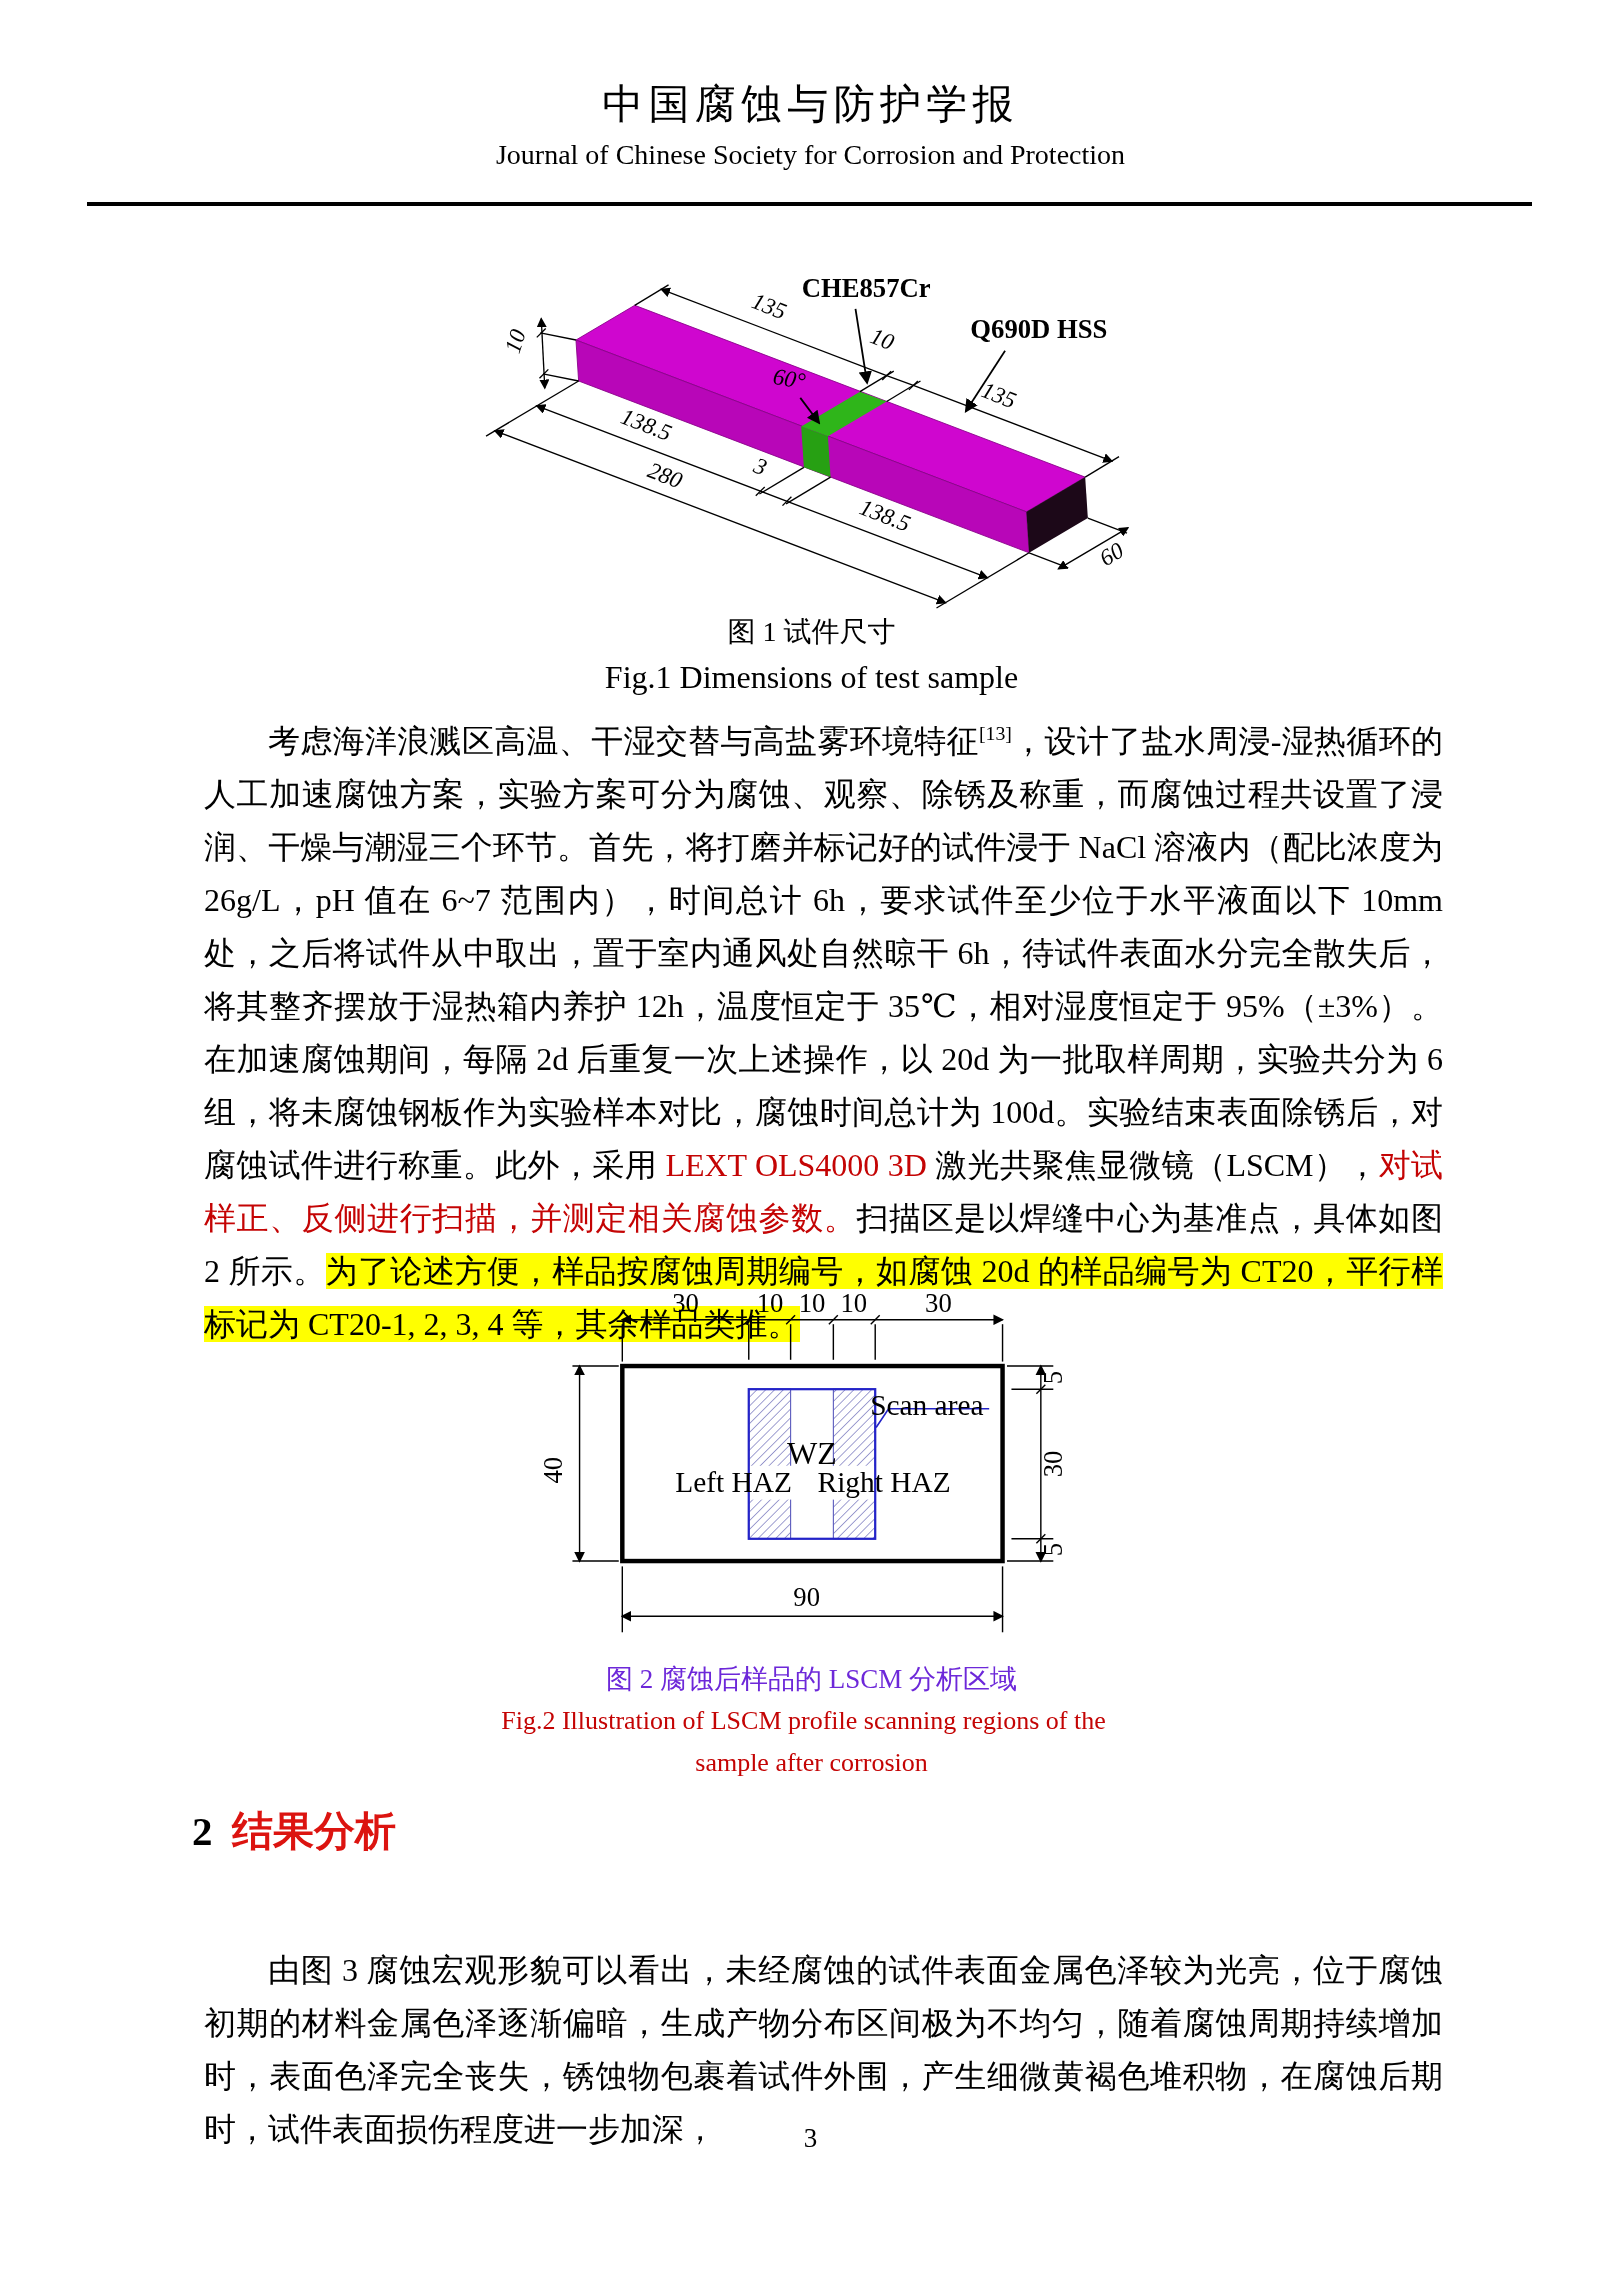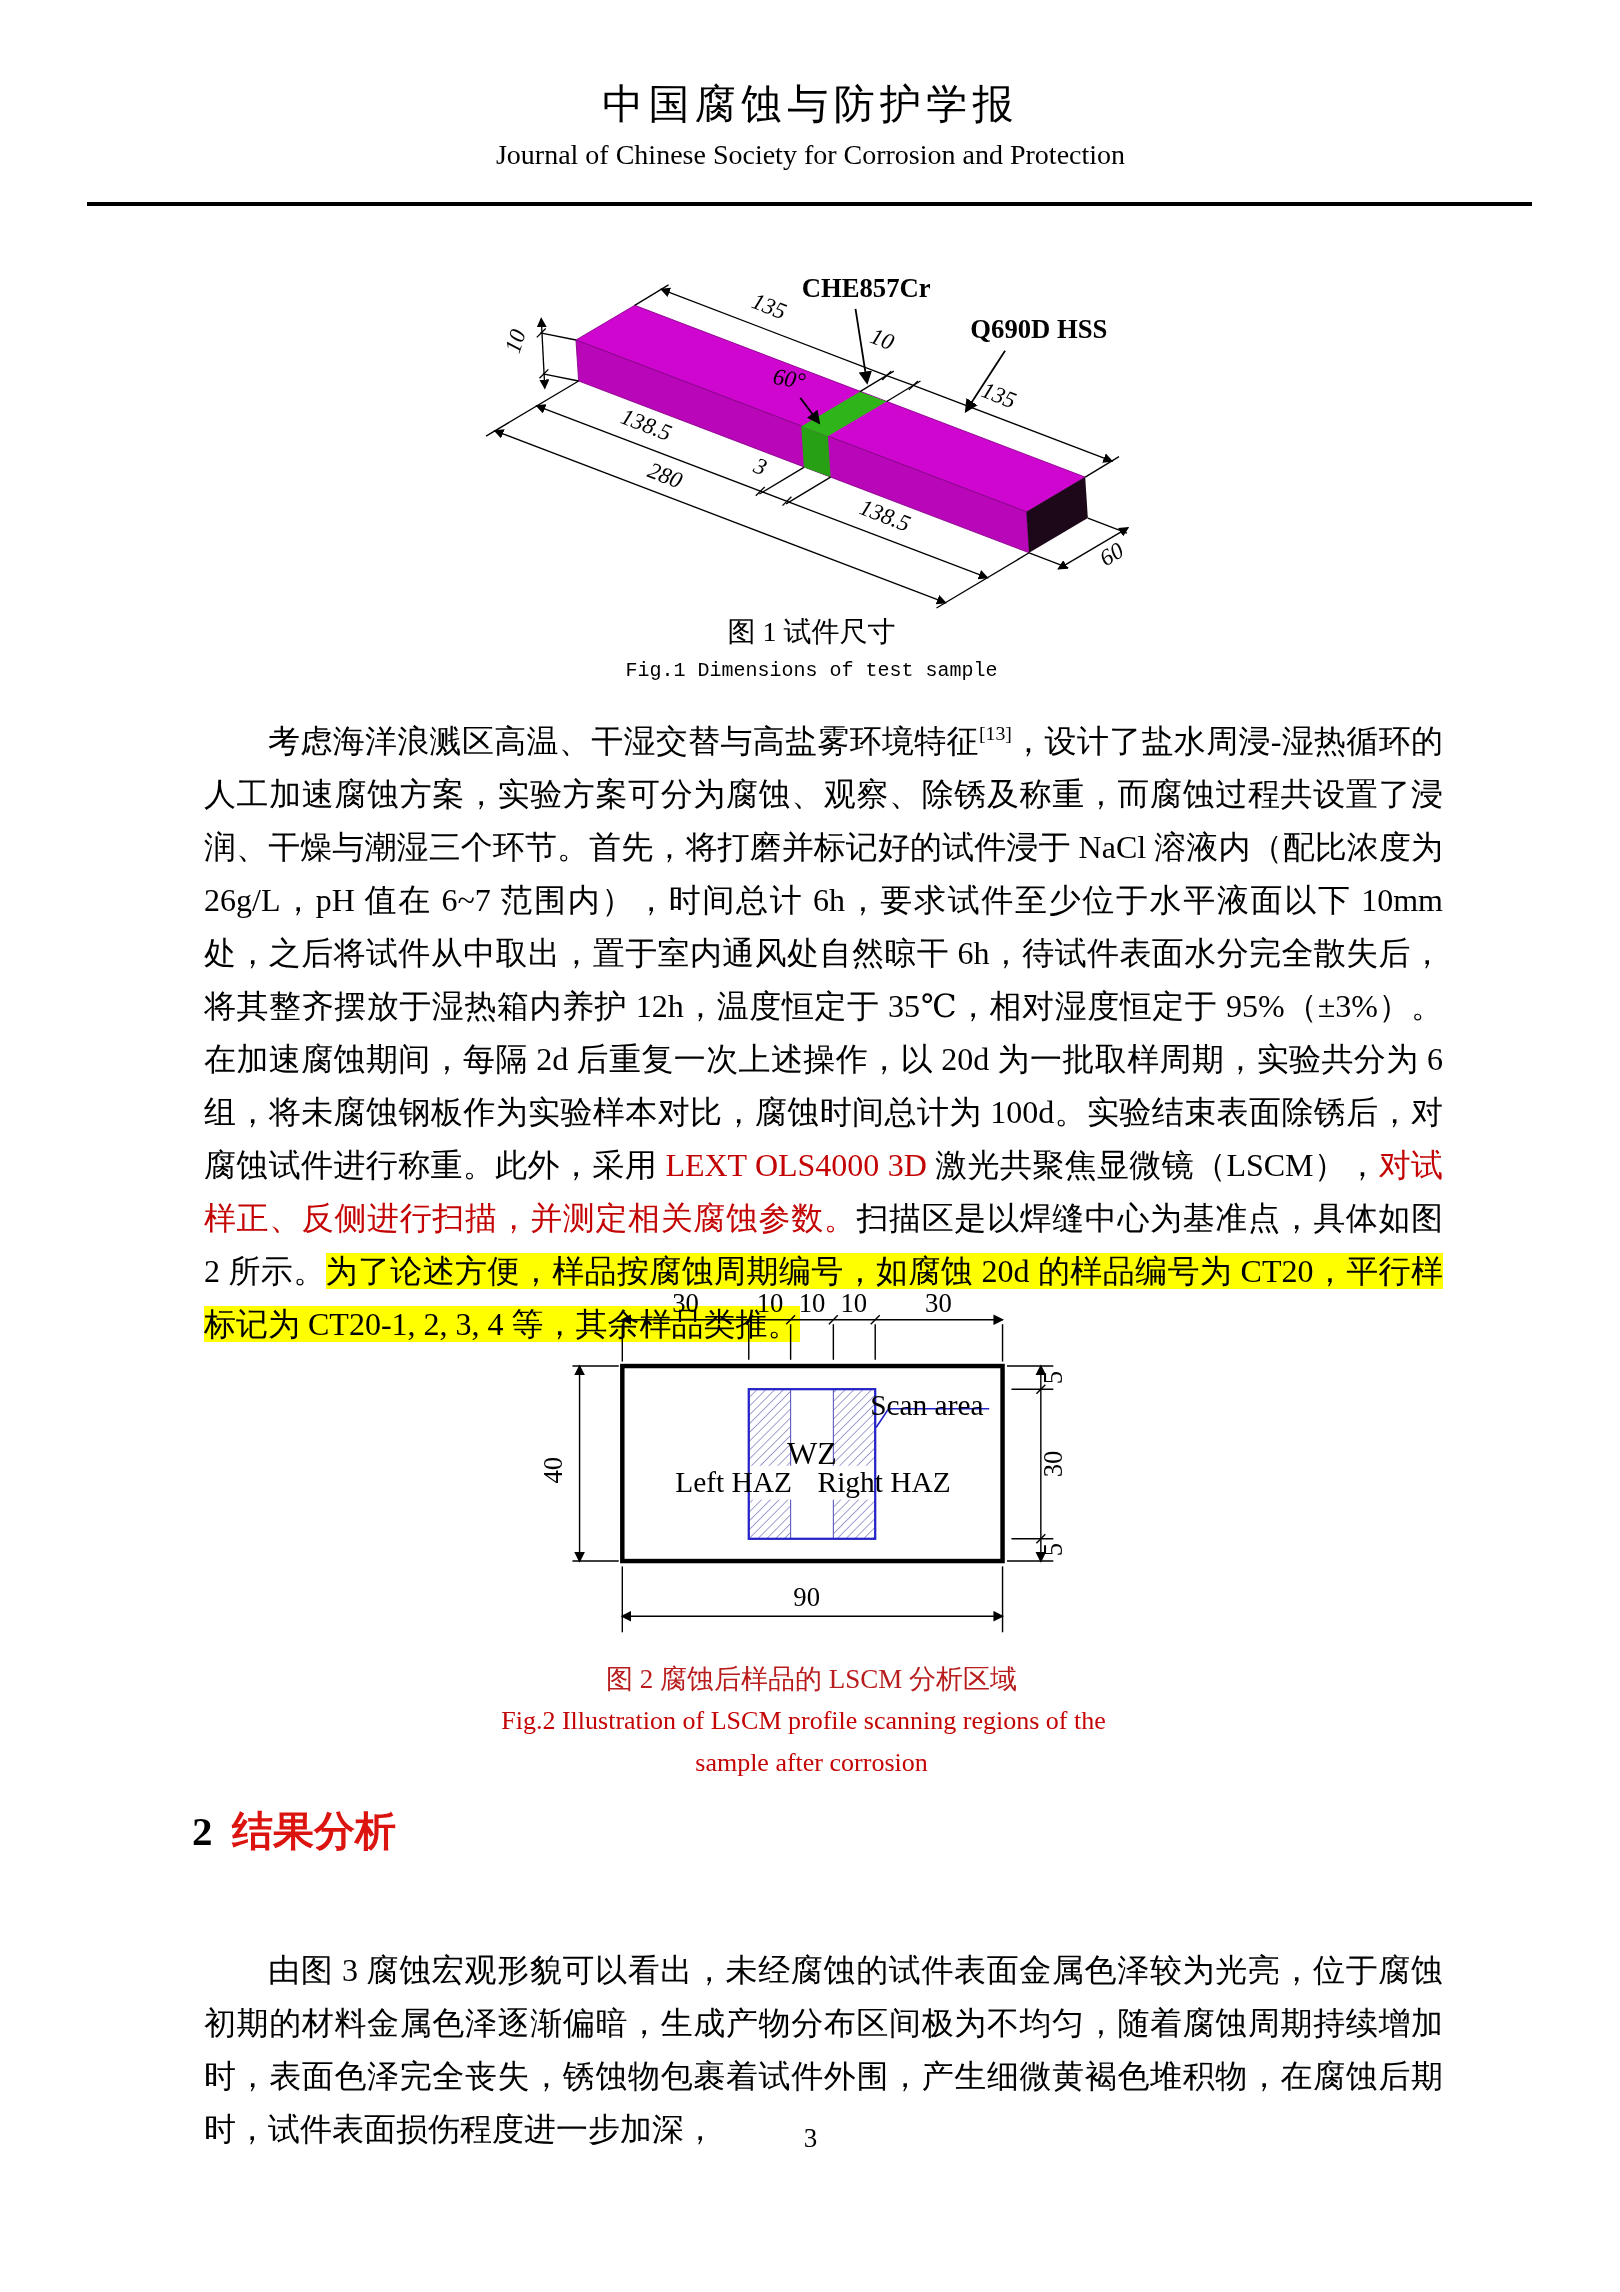--- a/index.html
+++ b/index.html
@@ -8,32 +8,32 @@
     font-family:"Liberation Serif","DejaVu Serif",serif;color:#000;
     margin:0 auto;overflow:hidden;
   }
   .abs{position:absolute;}
   .center{text-align:center;}
   .cn-title{left:0;top:77px;width:1621px;font-size:41px;letter-spacing:5.3px;}
   .en-title{left:0;top:139px;width:1621px;font-size:28px;}
   .head-rule{left:87px;top:202px;width:1445px;height:3.6px;background:#000;}
   .fig1-svg{left:410px;top:251px;width:891px;height:365px;}
   .fig1-cap-cn{left:192px;top:613px;width:1239px;font-size:28px;}
-  .fig1-cap-en{left:192px;top:659px;width:1239px;font-size:20px;font-family:Liberation Mono, monospace;}
+  .fig1-cap-en{left:192px;top:659px;width:1239px;font-size:32px;}
   .para{
     left:192px;width:1239px;font-size:32px;line-height:53px;
     text-align:justify;text-indent:2em;margin:12px;
   }
   .para1{top:695px;}
   .para2{top:1932px;}
   .red{color:#c40404;}
   .hl{background:#ffff00;}
   sup{font-size:0.62em;}
   .fig2-svg{left:517px;top:1285px;width:606px;height:374px;}
-  .fig2-cap-cn{left:192px;top:1661px;width:1239px;font-size:27px;color:#b91c1c;text-align:center;}
+  .fig2-cap-cn{left:192px;top:1661px;width:1239px;font-size:27px;color:#6d28d9;text-align:center;}
   .fig2-cap-en1{left:184px;top:1706px;width:1239px;font-size:26px;color:#c40404;}
   .fig2-cap-en2{left:192px;top:1748px;width:1239px;font-size:26px;color:#c40404;}
   .h2{left:192px;top:1804px;width:1239px;font-size:41px;font-weight:bold;}
   .h2 .num{font-family:"Liberation Serif",serif;color:#000;margin-right:19.6px;}
   .h2 .ttl{font-family:"Liberation Sans","DejaVu Sans",sans-serif;color:#dc1410;}
   .h21{left:192px;top:1887px;width:1239px;font-size:34px;font-weight:bold;}
   .h21 .num{font-family:"Liberation Serif",serif;margin-right:18px;font-weight:bold;}
   .h21 .ttl{font-family:"Liberation Sans","DejaVu Sans",sans-serif;}
   .pageno{left:0;top:2123px;width:1621px;font-size:27px;}
   

